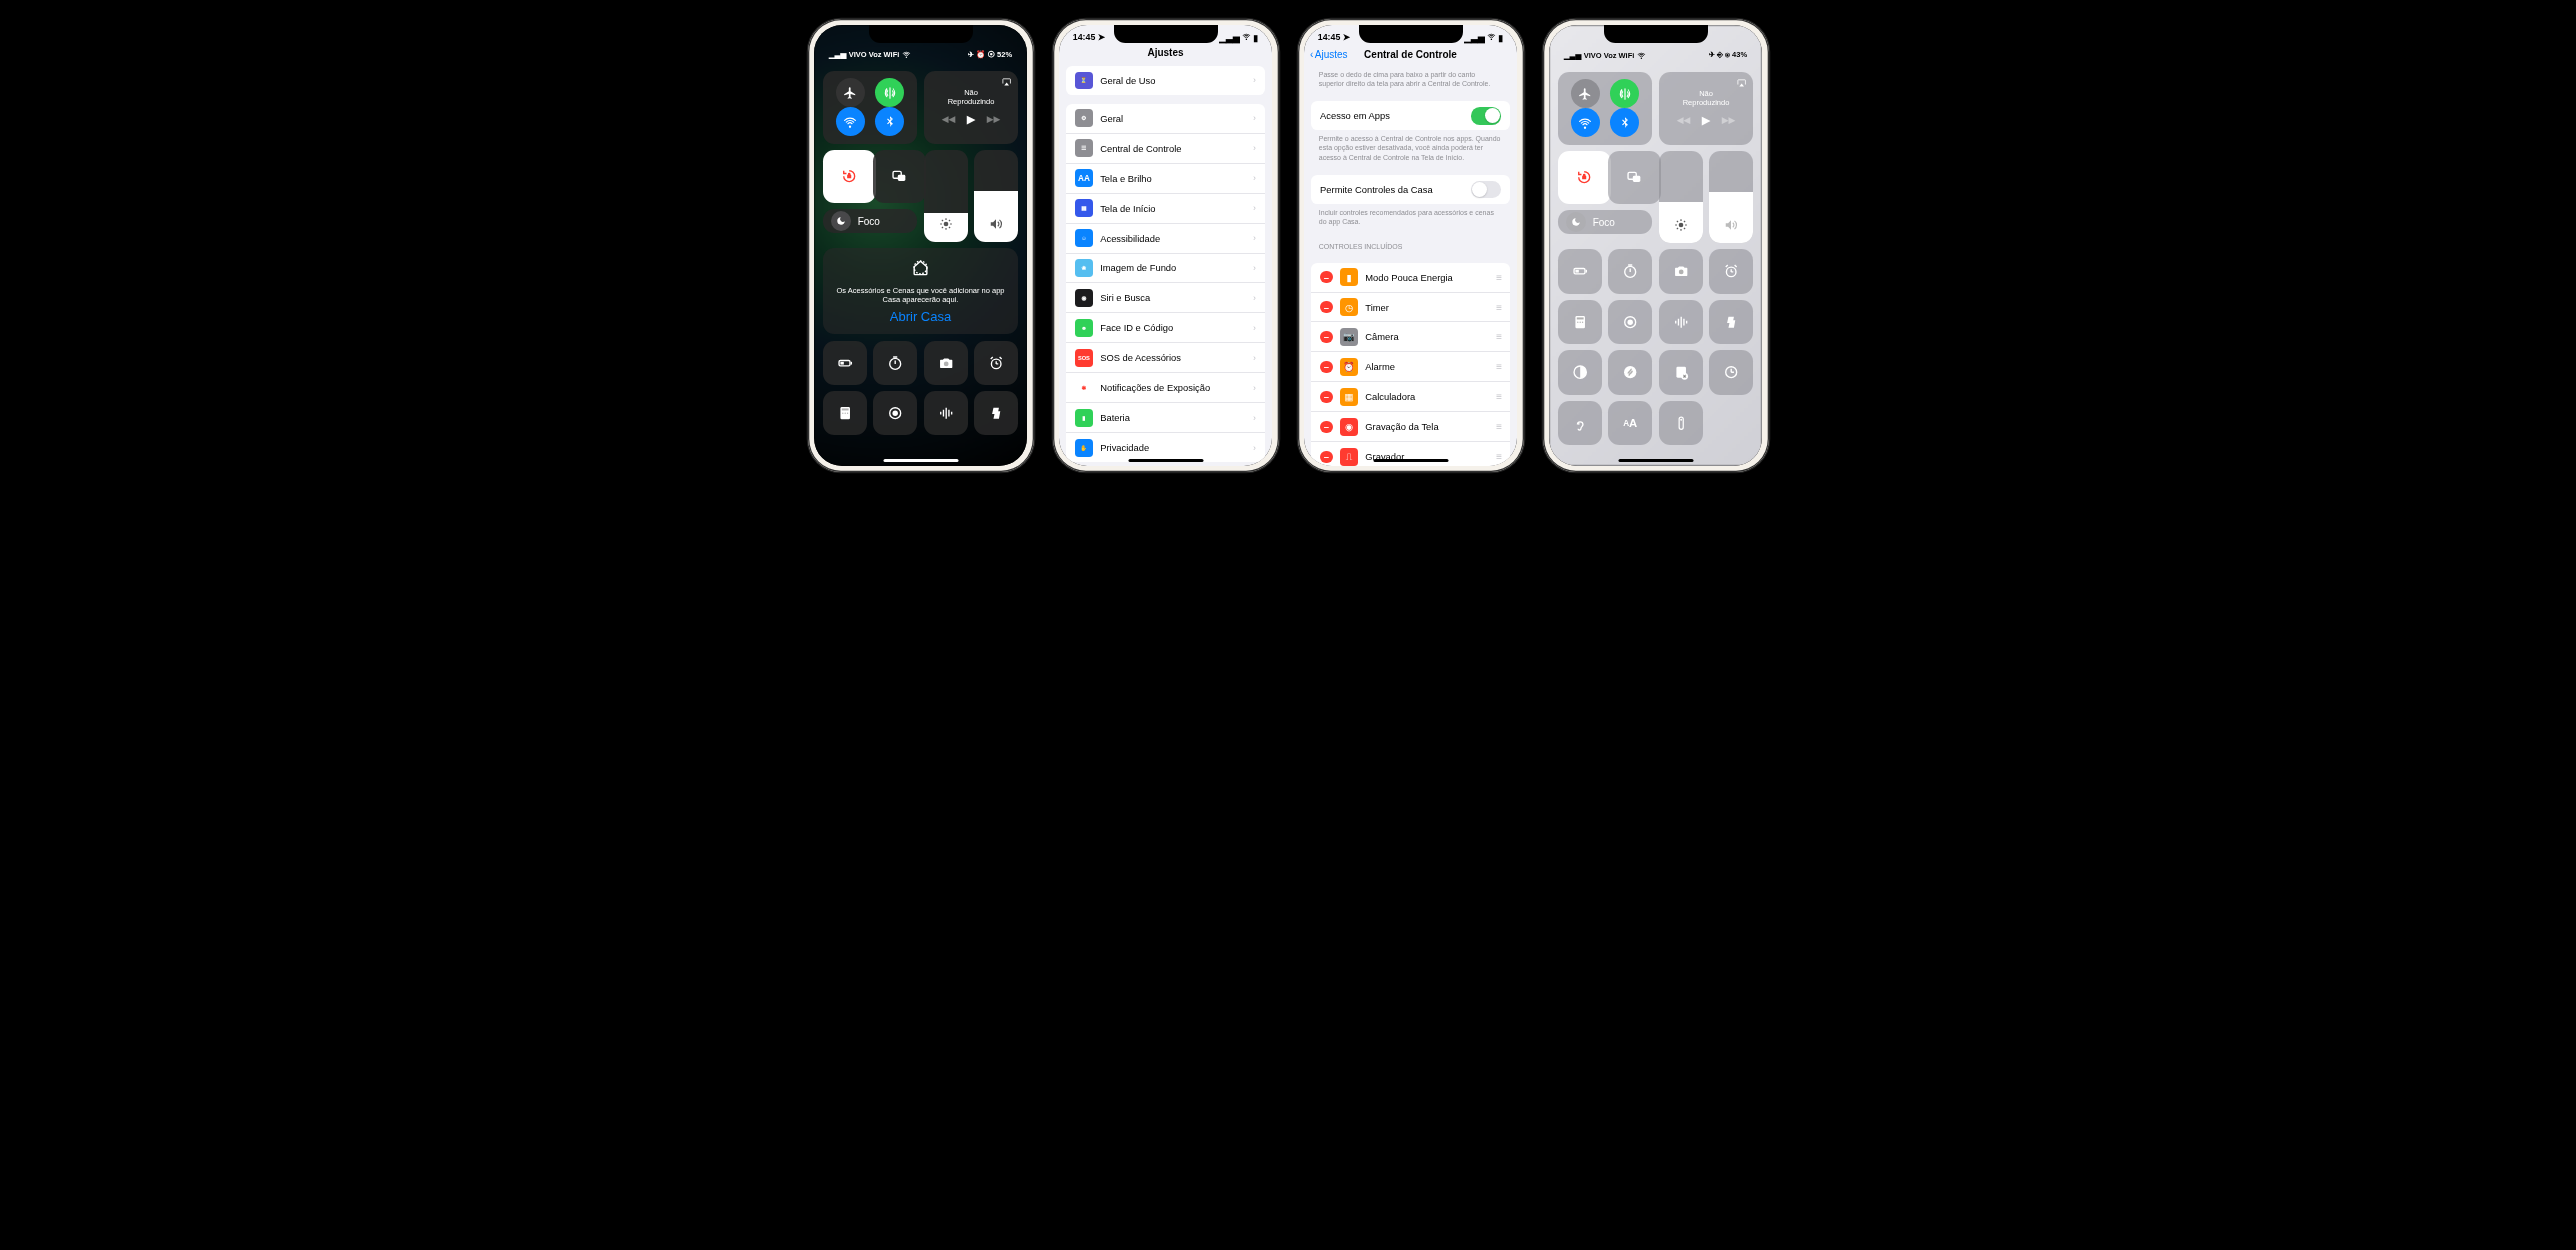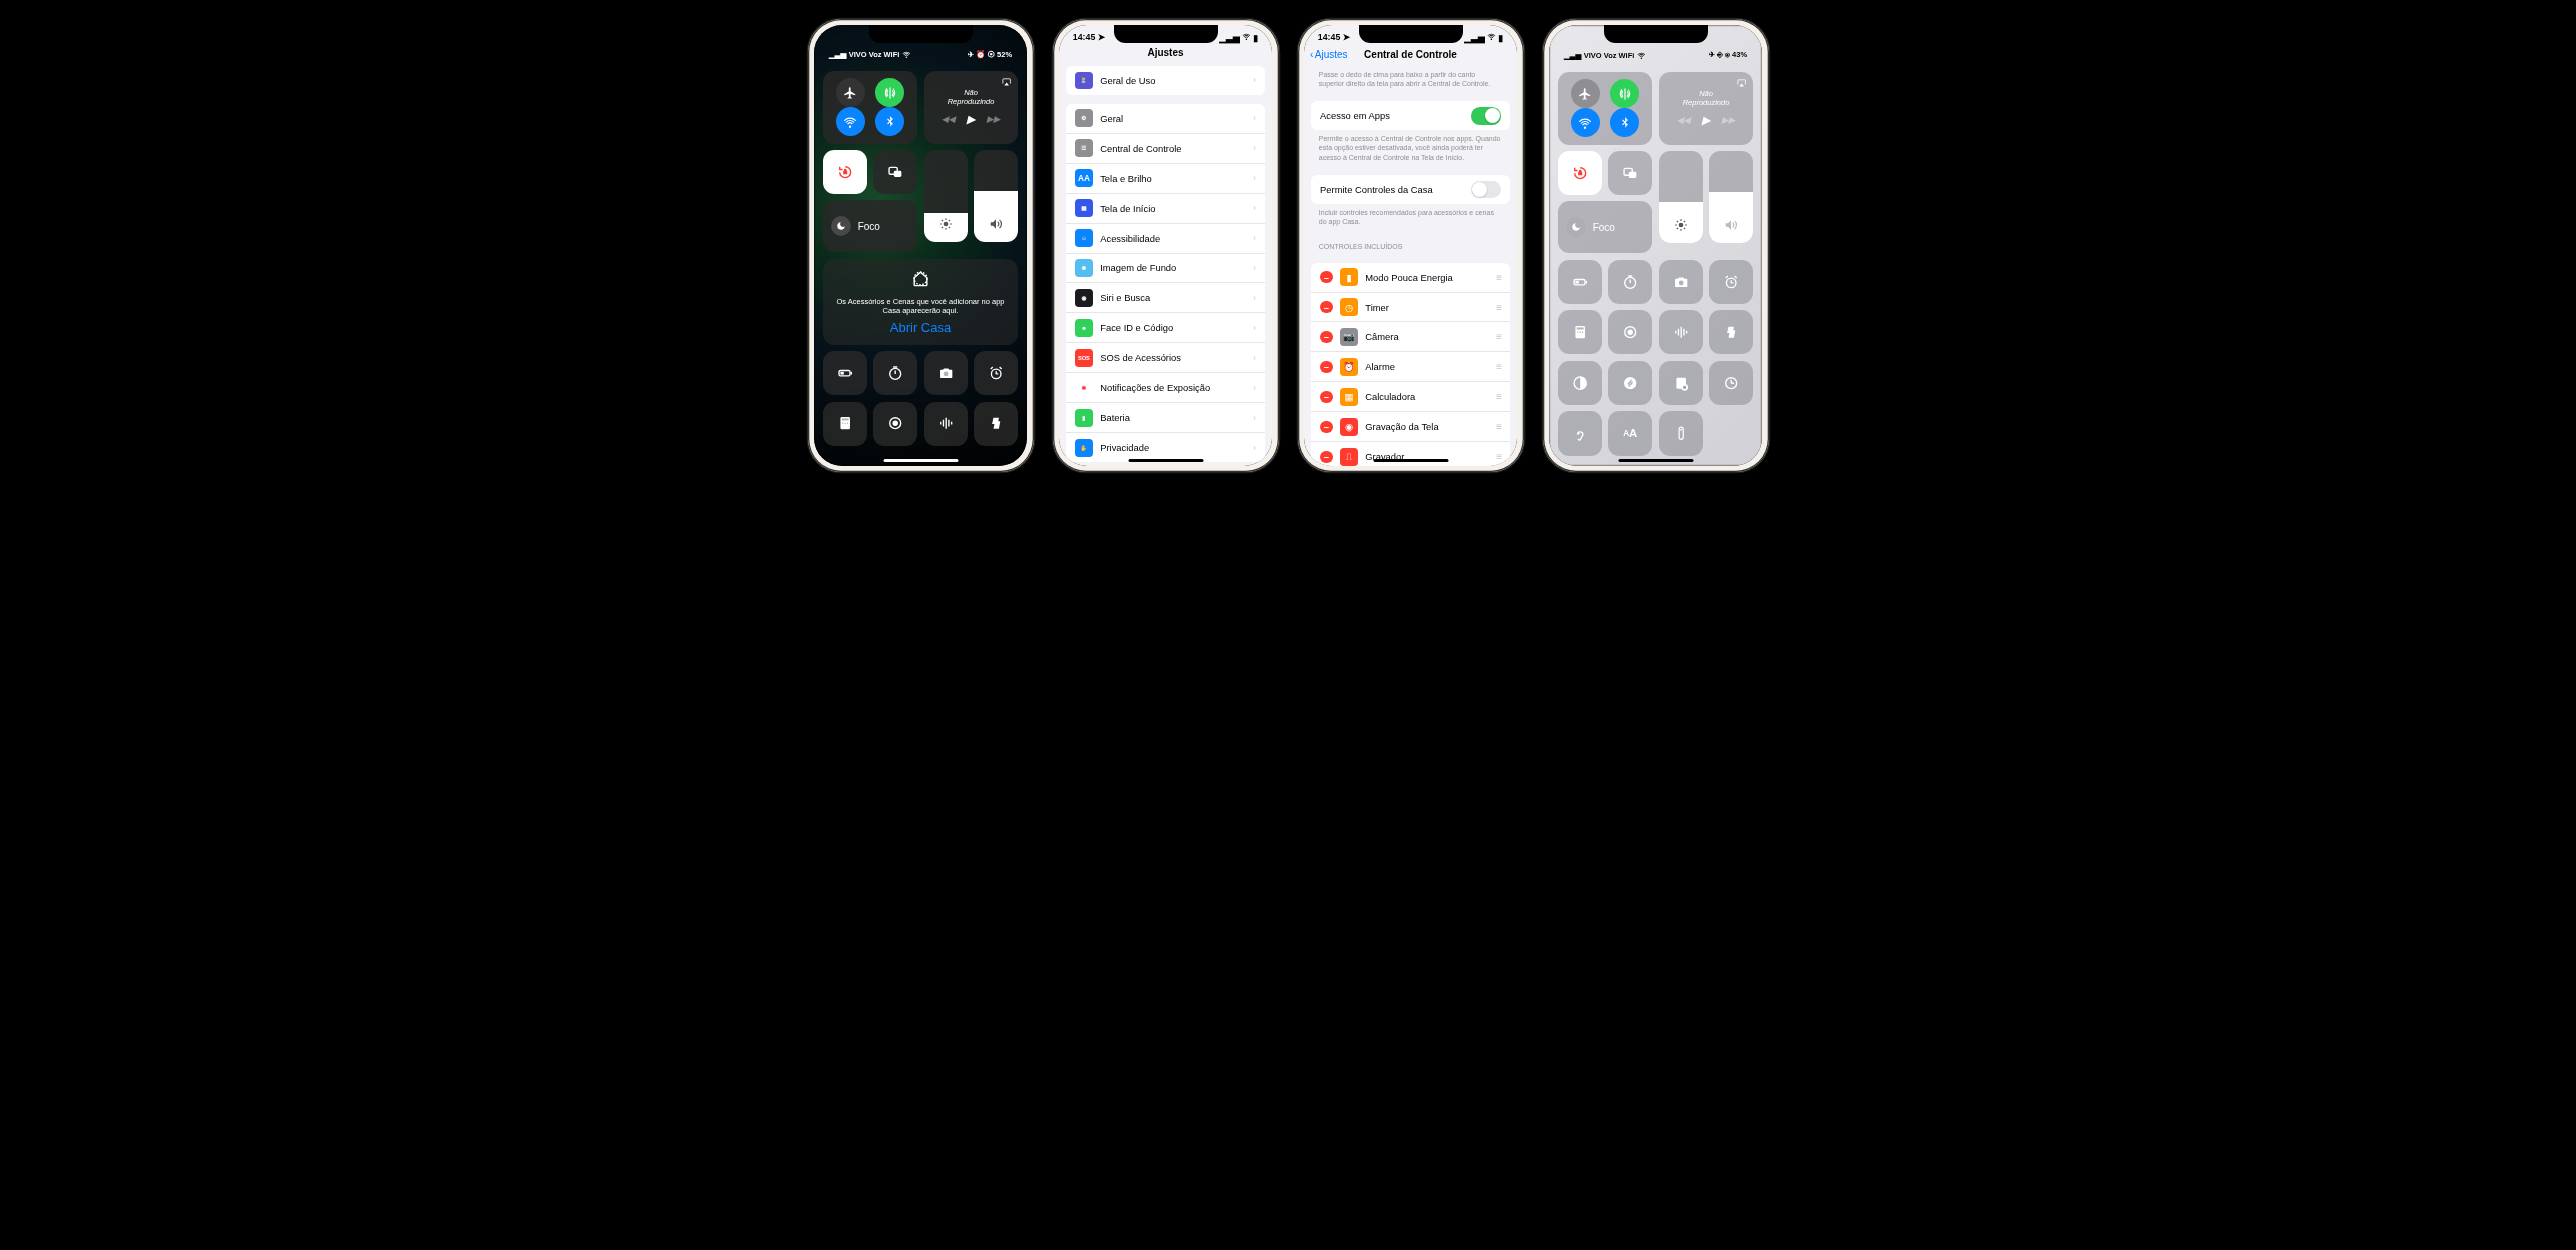--- a/index.html
+++ b/index.html
@@ -40,31 +40,31 @@
 .t1 { grid-column:span 1; aspect-ratio:1; }
 .t2x2 { grid-column:span 2; grid-row:span 2; }
 .t2x1 { grid-column:span 2; }
 .t-tall { grid-row:span 2; aspect-ratio:.48; }
 
 .conn-grid { display:grid; grid-template-columns:1fr 1fr; grid-template-rows:1fr 1fr; height:100%; gap:0; padding:7.5px; }
 .rbtn { border-radius:50%; display:flex; align-items:center; justify-content:center; color:#fff; width:29px; height:29px; margin:auto; }
 .rb-dark{background:#333;} .rb-green{background:#30d158;} .rb-blue{background:#0a84ff;}
 .cc-light .rb-dark{background:#8e8e93;}
 
-.media { display:flex; flex-direction:column; align-items:center; justify-content:center; height:100%; font-size:7.5px; text-align:center; position:relative; color:#fff;font-style:italic; }
+.media { display:flex; flex-direction:column; align-items:center; justify-content:center; height:100%; font-size:7.5px; text-align:center; position:relative; color:#fff; }
 .media .airplay { position:absolute; top:5px; right:6.3px; font-size:8.8px; }
 .media-ctrls { display:flex; gap:11.3px; margin-top:6.3px; font-size:8.8px; align-items:center; }
 .media-ctrls .play { font-size:11.3px; }
 
 .sq { display:flex; align-items:center; justify-content:center; height:100%; color:#fff; }
 .lock-white { background:#fff !important; }
 .lock-white svg { color:#ff3b30 !important; }
 .cc-light .lock-white svg { color:#ff3b30 !important; }
 
-.focus { display:flex; align-items:center; gap:6.3px; padding:0 8.8px; height:52px; color:#fff; }
+.focus { display:flex; align-items:center; gap:6.3px; padding:0 8.8px; height:24px; color:#fff; }
 .focus-circ { width:20px; height:20px; border-radius:50%; background:#48484a; display:flex; align-items:center; justify-content:center; }
 .cc-light .focus-circ { background:#aeaeb2; }
 
 .slider-col { background:rgba(40,40,40,.85); border-radius:11.3px; position:relative; overflow:hidden; display:flex; align-items:flex-end; justify-content:center; }
 .cc-light .slider-col { background:rgba(140,140,148,.55); }
 .slider-fill { position:absolute; bottom:0; left:0; right:0; background:#fff; }
 .slider-icon { position:absolute; bottom:8.8px; color:#555; z-index:2; }
 
 .home-area { grid-column:span 4; background:rgba(40,40,40,.6); border-radius:11.3px; padding:10px; text-align:center; color:#fff; font-size:7.5px; }
 .home-area .home-icon { font-size:16.4px; margin-bottom:5px; display:block; }

